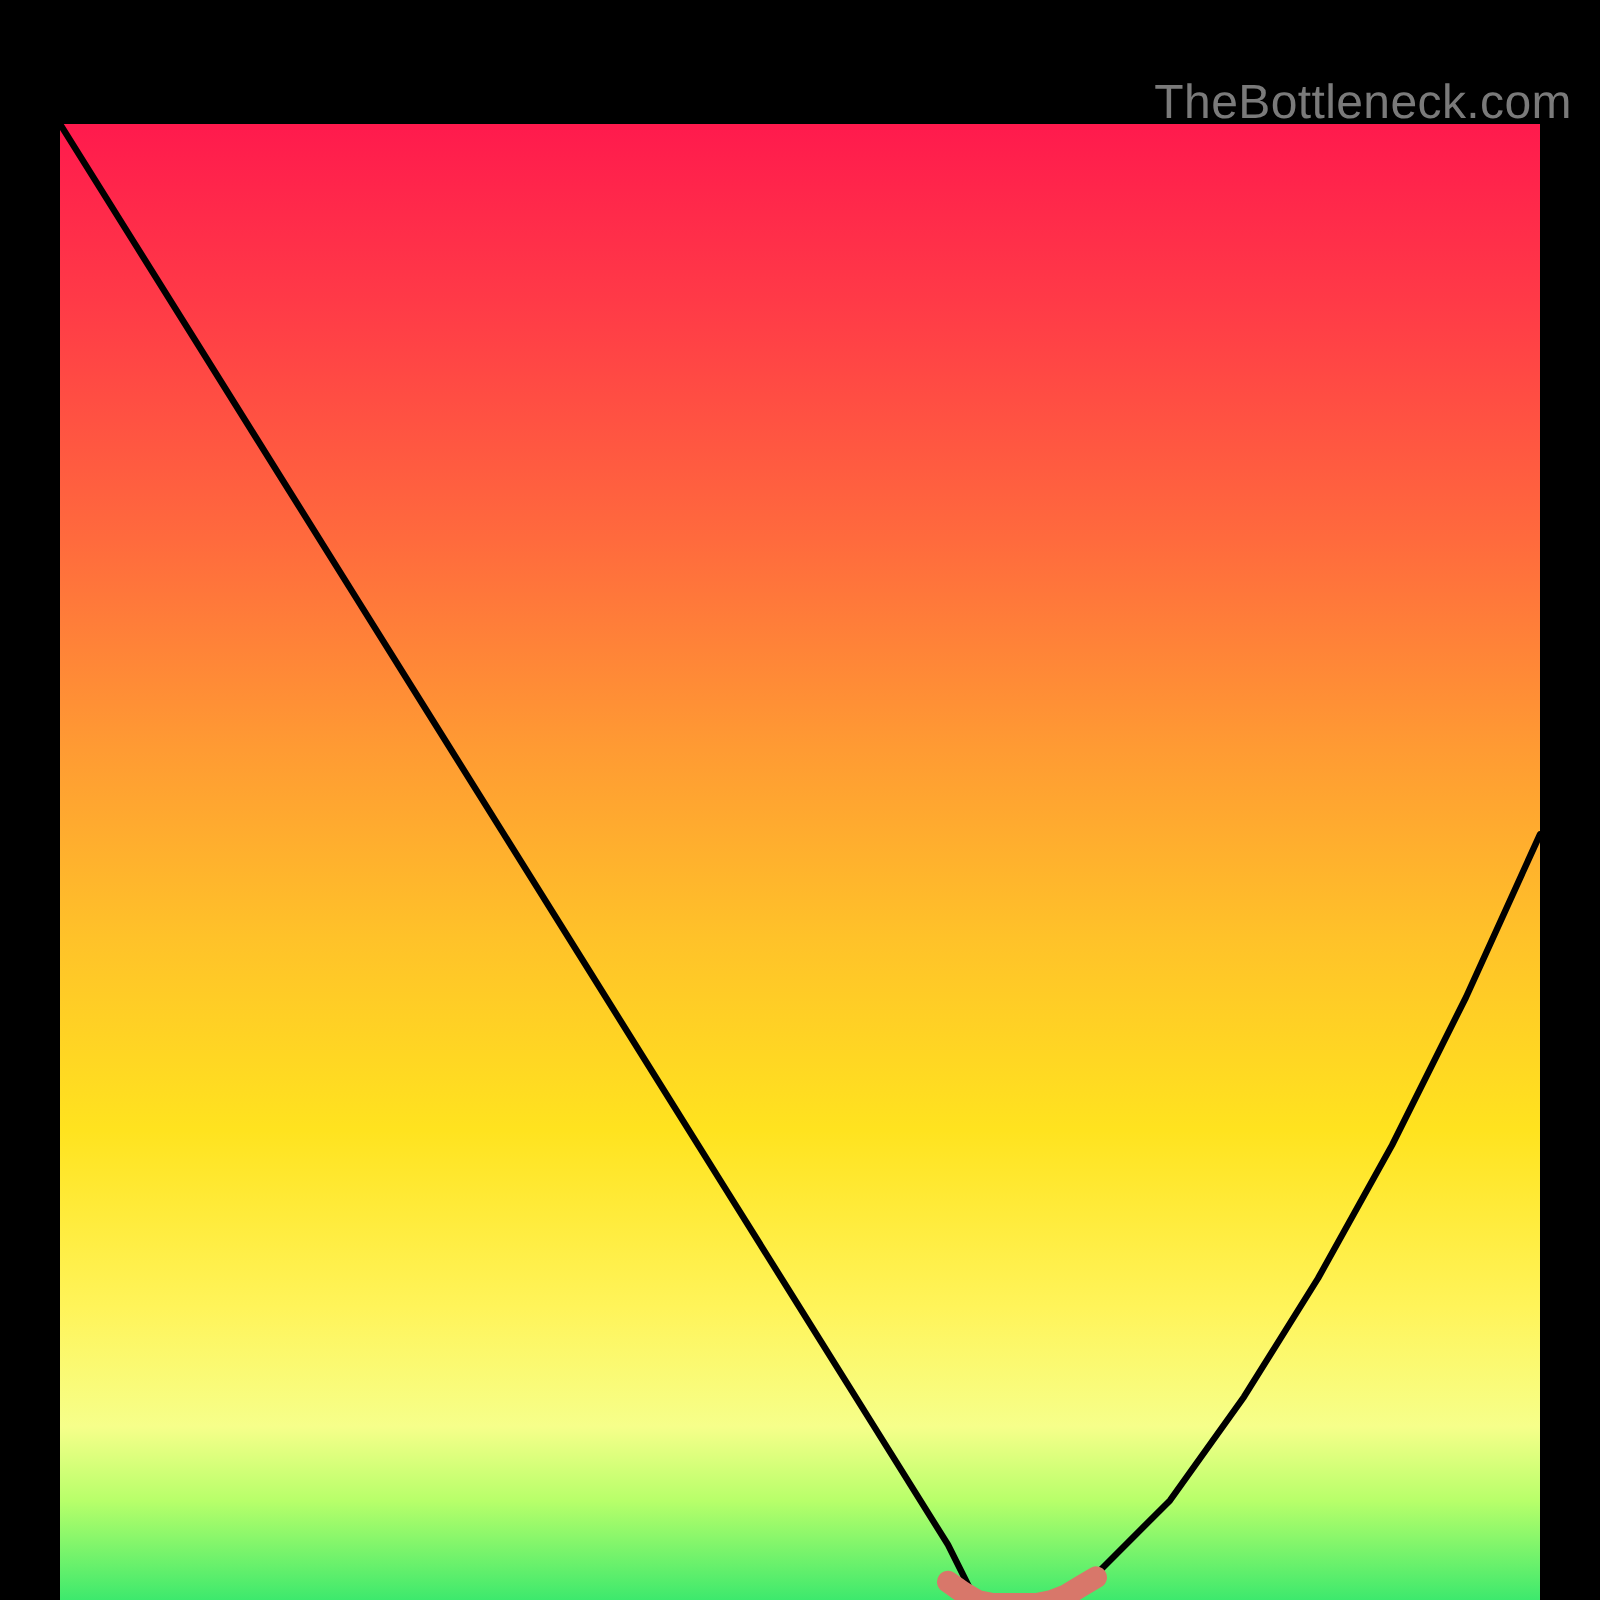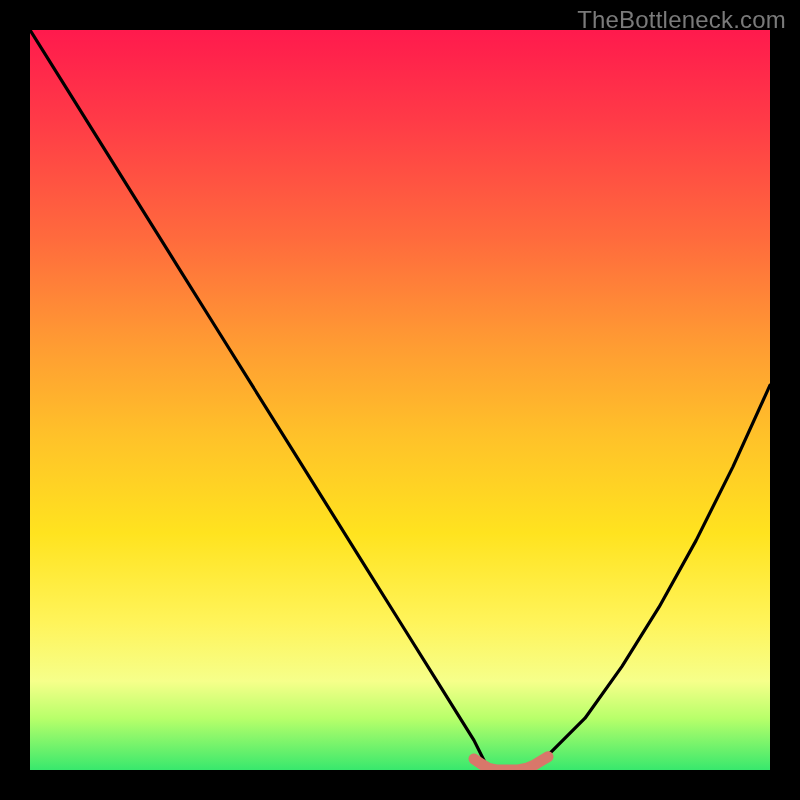--- a/index.html
+++ b/index.html
@@ -8,20 +8,21 @@
     width: 800px;
     height: 800px;
     background: #000;
     overflow: hidden;
     font-family: Arial, Helvetica, sans-serif;
   }
   .frame {
     position: absolute;
     inset: 0;
     background: #000;
+    margin-top: 32px;
   }
   .plot {
     position: absolute;
     left: 30px;
     top: 30px;
     width: 740px;
     height: 740px;
     
     background: linear-gradient(
       to bottom,

